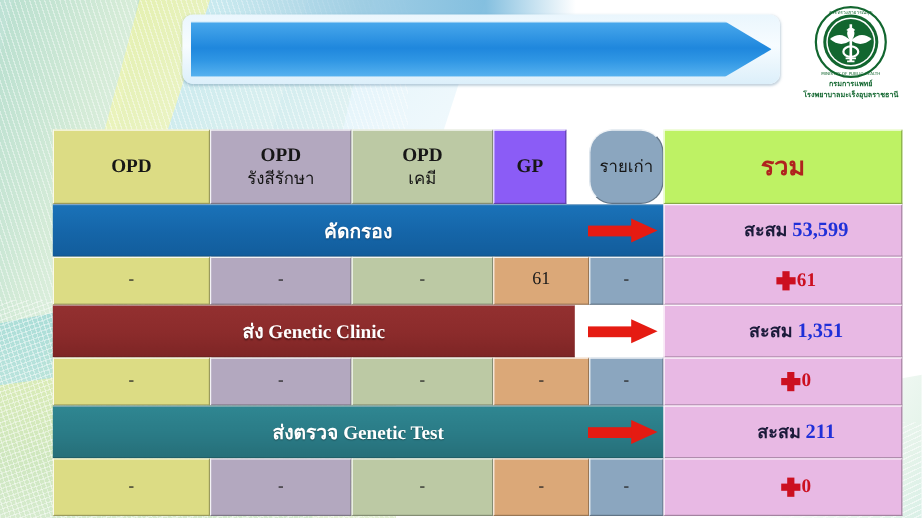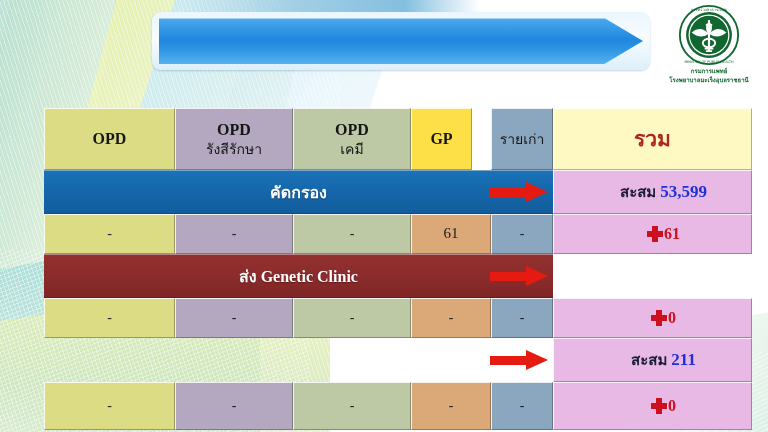--- a/index.html
+++ b/index.html
@@ -178,27 +178,27 @@
       <span class="en">OPD</span>
     </div>
     <div class="cell hdr" style="left:131px;top:0px;width:118px;height:62px;background:#b3a8bf;">
       <span class="en">OPD</span>
       <span class="th">รังสีรักษา</span>
     </div>
     <div class="cell hdr" style="left:249px;top:0px;width:118px;height:62px;background:#bcc9a4;">
       <span class="en">OPD</span>
       <span class="th">เคมี</span>
     </div>
-    <div class="cell hdr" style="left:367px;top:0px;width:61px;height:62px;background:#fde047;">
+    <div class="cell hdr" style="left:367px;top:0px;width:61px;height:62px;background:#8b5cf6;">
       <span class="en">GP</span>
     </div>
-    <div class="cell hdr" style="left:447px;top:0px;width:62px;height:62px;background:#8ba6bf;">
+    <div class="cell hdr" style="left:447px;top:0px;width:62px;height:62px;background:#8ba6bf;border-radius:19px;">
       <span class="th-only">รายเก่า</span>
     </div>
-    <div class="cell hdr" style="left:509px;top:0px;width:199px;height:62px;background:#fef9c3;">
+    <div class="cell hdr" style="left:509px;top:0px;width:199px;height:62px;background:#bef264;">
       <span class="hdr-total">รวม</span>
     </div>
 
     <div class="band" style="left:0px;top:62px;width:509px;height:44px;background:linear-gradient(180deg,#1a72b8 0%,#1565a8 55%,#125d9c 100%);">
       <span class="mix">คัดกรอง</span>
     </div>
     <div class="arrow" style="left:446px;top:74px;">
       <div class="shaft"></div>
         <div class="head"></div>
     </div>
@@ -221,26 +221,29 @@
     <div class="cell" style="left:447px;top:106px;width:62px;height:40px;background:#8ba6bf;">
         <span class="dash">-</span>
       </div>
     <div class="tot" style="left:509px;top:106px;width:199px;height:40px;">
       <span class="plusrow">
         <span class="plus-ico"></span>
         <span class="plus-val">61</span>
       </span>
     </div>
 
-    <div class="band" style="left:0px;top:146px;width:509px;height:44px;background:linear-gradient(180deg,#933030 0%,#8b2b2b 55%,#7e2525 100%);">
+    <div class="band" style="left:0px;top:146px;width:435px;height:44px;background:linear-gradient(180deg,#933030 0%,#8b2b2b 55%,#7e2525 100%);">
       <span class="lat">ส่ง Genetic Clinic</span>
     </div>
     <div class="arrow" style="left:446px;top:158px;">
       <div class="shaft"></div>
         <div class="head"></div>
+    </div>
+    <div class="tot" style="left:509px;top:146px;width:199px;height:44px;">
+      <span class="accum"><span>สะสม</span><span class="v">1,351</span></span>
     </div>
 
     <div class="cell" style="left:0px;top:190px;width:131px;height:40px;background:#dcdc84;">
         <span class="dash">-</span>
       </div>
     <div class="cell" style="left:131px;top:190px;width:118px;height:40px;background:#b3a8bf;">
         <span class="dash">-</span>
       </div>
     <div class="cell" style="left:249px;top:190px;width:118px;height:40px;background:#bcc9a4;">
         <span class="dash">-</span>
@@ -251,20 +254,23 @@
     <div class="cell" style="left:447px;top:190px;width:62px;height:40px;background:#8ba6bf;">
         <span class="dash">-</span>
       </div>
     <div class="tot" style="left:509px;top:190px;width:199px;height:40px;">
       <span class="plusrow">
         <span class="plus-ico"></span>
         <span class="plus-val">0</span>
       </span>
     </div>
 
+    <div class="band" style="left:0px;top:230px;width:509px;height:44px;background:linear-gradient(180deg,#2f8691 0%,#2a7b86 55%,#266f79 100%);">
+      <span class="lat">ส่งตรวจ Genetic Test</span>
+    </div>
     <div class="arrow" style="left:446px;top:242px;">
       <div class="shaft"></div>
         <div class="head"></div>
     </div>
     <div class="tot" style="left:509px;top:230px;width:199px;height:44px;">
       <span class="accum"><span>สะสม</span><span class="v">211</span></span>
     </div>
 
     <div class="cell" style="left:0px;top:274px;width:131px;height:48px;background:#dcdc84;">
         <span class="dash">-</span>

